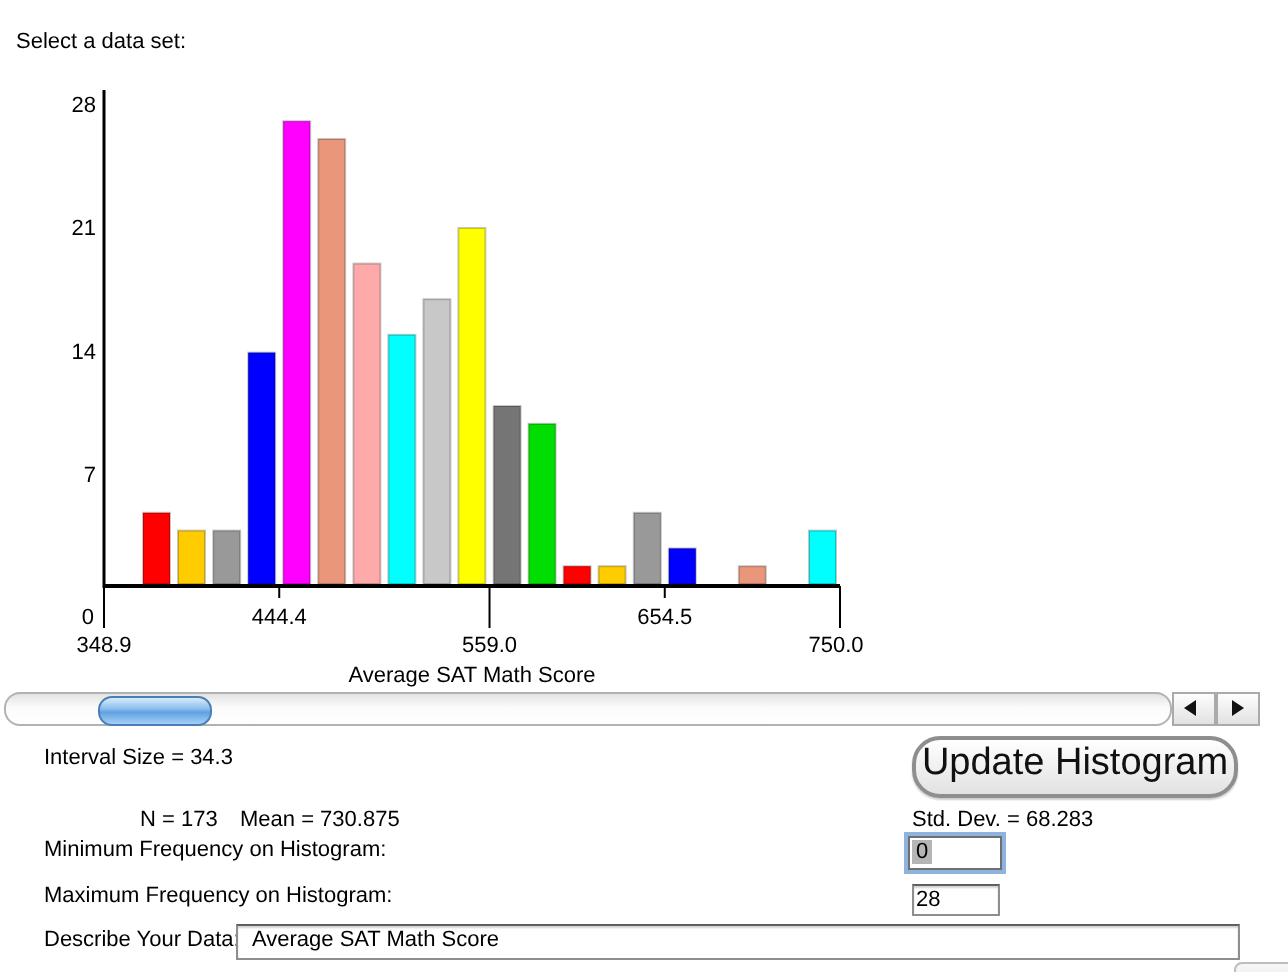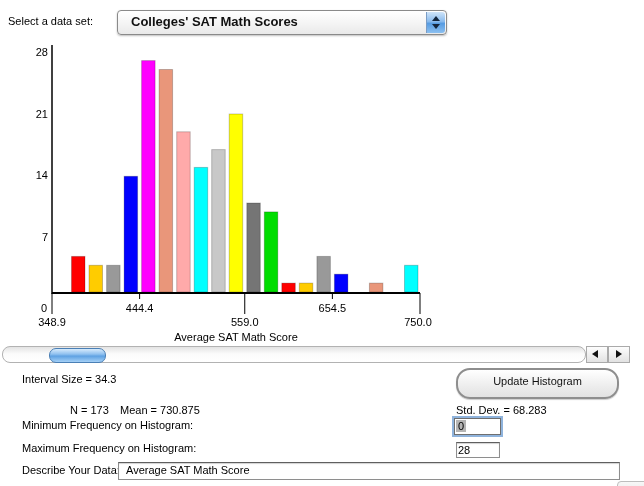--- a/index.html
+++ b/index.html
@@ -33,48 +33,41 @@
   .sb-btn{position:absolute;top:0;width:20px;height:15px;border:1px solid #aaa;
     background:linear-gradient(180deg,#fdfdfd 0%,#e2e2e2 100%);cursor:pointer;}
   .sb-btn .tl{position:absolute;left:5px;top:3px;width:0;height:0;
     border-top:4px solid transparent;border-bottom:4px solid transparent;border-right:6px solid #111;}
   .sb-btn .tr{position:absolute;left:7px;top:3px;width:0;height:0;
     border-top:4px solid transparent;border-bottom:4px solid transparent;border-left:6px solid #111;}
 
   
   .update-btn{position:absolute;left:456px;top:368px;width:159px;height:27px;border:2px solid #8e8e8e;
     border-radius:14px;background:linear-gradient(180deg,#ffffff 0%,#ededed 60%,#e2e2e2 100%);
-    box-shadow:0 1px 1px rgba(0,0,0,0.2);font-size:11px;color:#111;text-align:center;
+    box-shadow:0 1px 1px rgba(0,0,0,0.2);font-size:19px;color:#111;text-align:center;
     line-height:23px;font-family:"Liberation Sans",sans-serif;cursor:pointer;}
 
   
   .tfield{position:absolute;background:#fff;font-size:11px;line-height:13px;}
   .min-field{left:454px;top:418px;width:43px;height:13px;border:1px solid #6f6f6f;
     box-shadow:0 0 0 2px #8fb3dc;padding:1px 1px;}
   .max-field{left:456px;top:442px;width:40px;height:12px;border:1px solid #8e8e8e;border-top-color:#5f5f5f;
     box-shadow:inset 0 1px 1px rgba(0,0,0,0.18);padding:1px 1px;}
   .desc-field{left:118px;top:462px;width:493px;height:15px;border:1px solid #8e8e8e;border-top-color:#5f5f5f;
     box-shadow:inset 0 1px 1px rgba(0,0,0,0.18);padding:1px 0 0 7px;}
   .sel{background:#b5b5b5;padding:0 2px;}
   .partial-btn{position:absolute;left:617px;top:481px;width:40px;height:12px;border:1px solid #bdbdbd;
     border-radius:4px 4px 0 0;background:linear-gradient(180deg,#f7f7f7,#e8e8e8);}
 </style>
 </head>
 <body>
 
 <div class="app">
 
   <span class="lbl" style="left:8px;top:15px;">Select a data set:</span>
-  <div class="dropdown">
-    <span class="dropdown-text">Colleges' SAT Math Scores</span>
-    <span class="stepper">
-      <span class="tri-up"></span>
-      <span class="tri-down"></span>
-    </span>
-  </div>
 
   <svg class="chart" id="chart-svg" viewBox="0 0 644 345" xmlns="http://www.w3.org/2000/svg">
       <line x1="52" y1="45" x2="52" y2="294" stroke="#000" stroke-width="1.5"></line>
       <line x1="52" y1="293" x2="420" y2="293" stroke="#000" stroke-width="2"></line>
       <rect x="71.5" y="256.4" width="13.5" height="35.6" fill="#ff0000" stroke="rgba(0,0,0,0.22)" stroke-width="1"></rect>
       <rect x="89.0" y="265.3" width="13.5" height="26.7" fill="#ffcc00" stroke="rgba(0,0,0,0.22)" stroke-width="1"></rect>
       <rect x="106.6" y="265.3" width="13.5" height="26.7" fill="#999999" stroke="rgba(0,0,0,0.22)" stroke-width="1"></rect>
       <rect x="124.1" y="176.3" width="13.5" height="115.7" fill="#0000ff" stroke="rgba(0,0,0,0.22)" stroke-width="1"></rect>
       <rect x="141.6" y="60.6" width="13.5" height="231.4" fill="#ff00ff" stroke="rgba(0,0,0,0.22)" stroke-width="1"></rect>
       <rect x="159.1" y="69.5" width="13.5" height="222.5" fill="#e9967a" stroke="rgba(0,0,0,0.22)" stroke-width="1"></rect>

